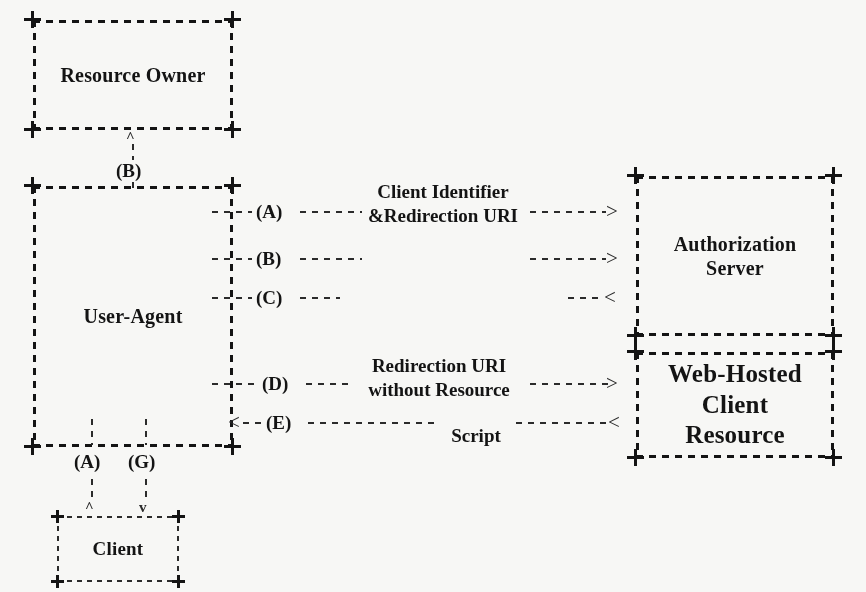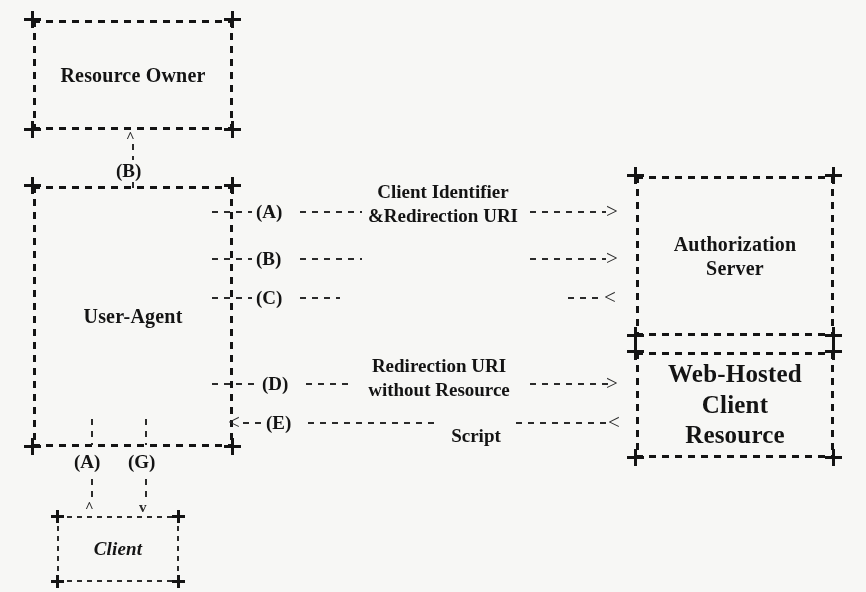--- a/index.html
+++ b/index.html
@@ -179,21 +179,21 @@
     <span class="corner br"></span>
     <span class="node-label" style="font-size:25px;text-align:center;">Web-Hosted Client
 Resource</span>
   </div>
 
   <div class="node dash-box thin" style="left:57px; top:516px; width:122px; height:66px;">
     <span class="corner thin tl"></span>
     <span class="corner thin tr"></span>
     <span class="corner thin bl"></span>
     <span class="corner thin br"></span>
-    <span class="node-label" style="font-size:19px;font-style:italic;">Client</span>
+    <span class="node-label" style="font-size:19px;">Client</span>
   </div>
 
   <div class="vline" style="left:132px; top:144px; height:16px;"></div>
   <div class="vline" style="left:132px; top:182px; height:10px;"></div>
   <div class="head up" style="left:126px; top:130px;">^</div>
   <div class="step-tag" style="left:116px; top:161px;">(B)</div>
 
   <div class="hline" style="left:212px; top:211px; width:40px;"></div>
   <div class="step-tag" style="left:256px; top:202px;">(A)</div>
   <div class="hline" style="left:300px; top:211px; width:62px;"></div>

